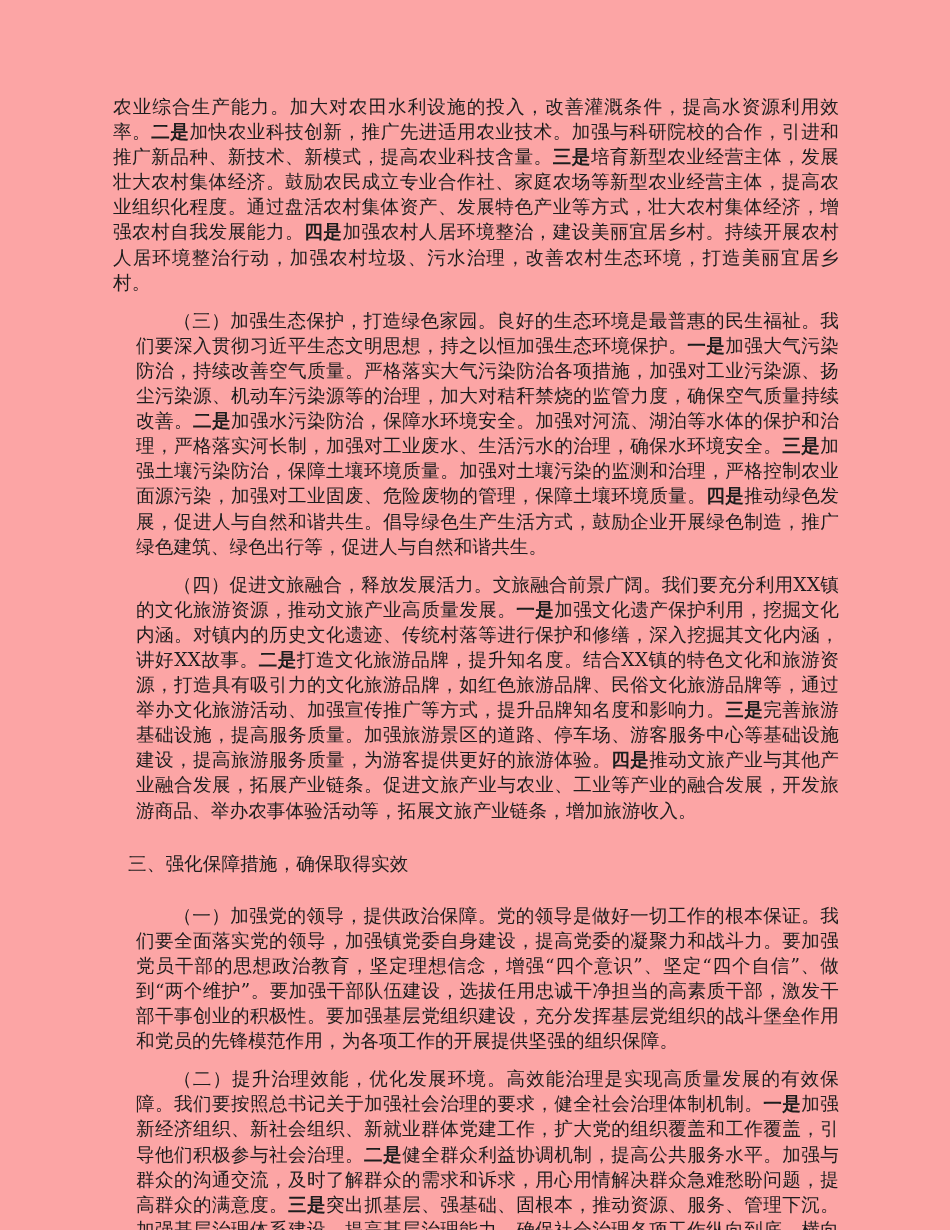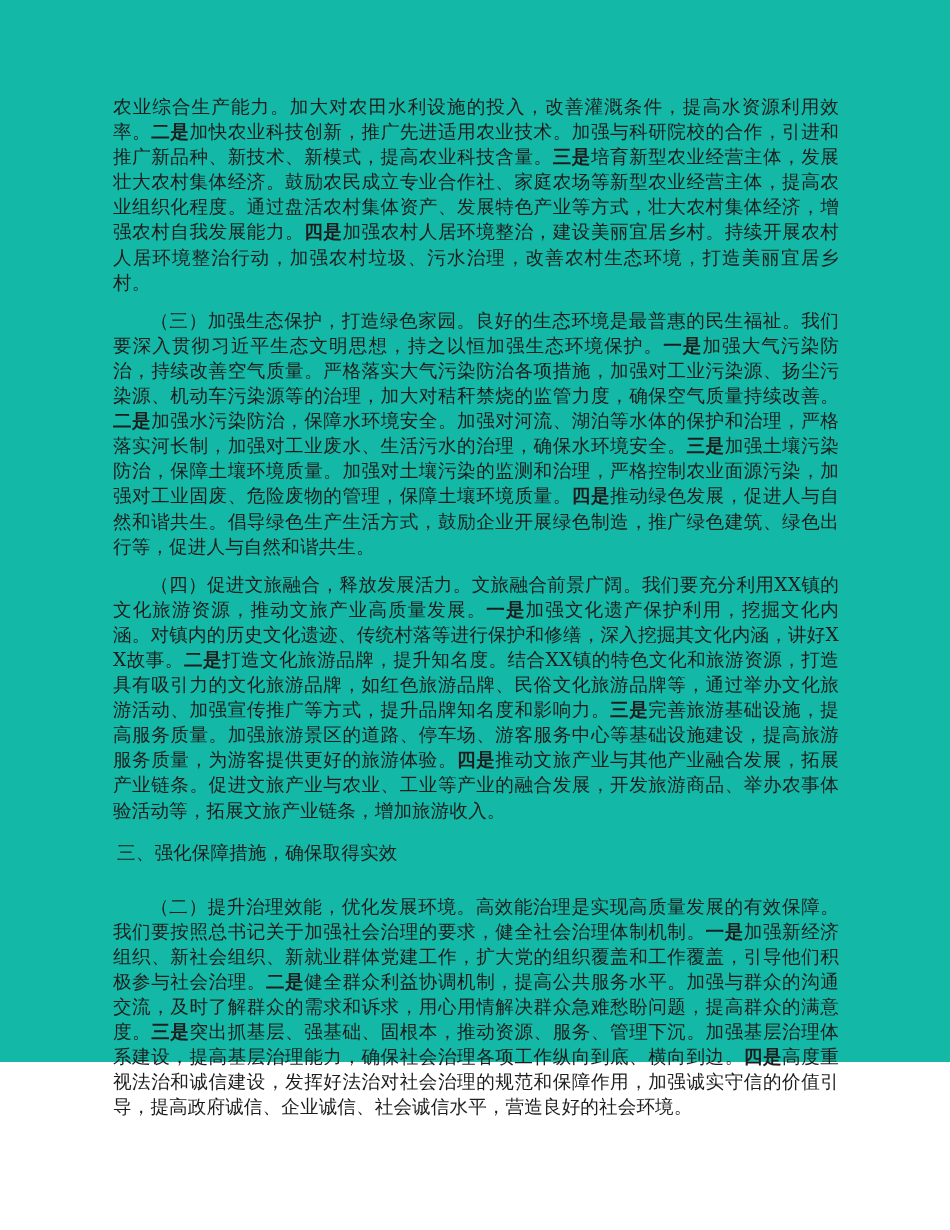--- a/index.html
+++ b/index.html
@@ -12,53 +12,54 @@
     height: 1230px;
     font-family: "DejaVu Serif", "Liberation Serif", serif;
     color: #1a1a1a;
     overflow: hidden;
   }
   #page {
     position: absolute;
     left: 0;
     top: 0;
     width: 950px;
-    height: 1062px;
-    background: #14b8a6;
+    height: 1230px;
+    background: #fca5a5;
   }
   #content {
     position: absolute;
     left: 113px;
     top: 94px;
     width: 726px;
   }
   .para {
     margin: 0;
     font-size: 18.6px;
     line-height: 25.1px;
     text-align: justify;
     text-justify: inter-ideograph;
     letter-spacing: 0.1px;
     word-break: break-all;
     color: #1d1d1d;
   }
   .para.indent {
     text-indent: 2em;
+    margin-left: 23px;
   }
   .para.flush {
     text-indent: 0;
   }
   .gap {
     height: 13px;
   }
   .gap-sm {
     height: 12px;
   }
   .heading {
-    margin: 4px;
+    margin: 15px;
     font-size: 18.6px;
     line-height: 25.1px;
     font-weight: normal;
     text-indent: 0;
     text-align: left;
     letter-spacing: 0.1px;
     color: #1d1d1d;
   }
   b, .b {
     font-weight: bold;
@@ -79,18 +80,19 @@
 
     <p class="para indent"><span>（三）加强生态保护，打造绿色家园。良好的生态环境是最普惠的民生福祉。我们要深入贯彻习近平生态文明思想，持之以恒加强生态环境保护。</span><span class="b">一是</span><span>加强大气污染防治，持续改善空气质量。严格落实大气污染防治各项措施，加强对工业污染源、扬尘污染源、机动车污染源等的治理，加大对秸秆禁烧的监管力度，确保空气质量持续改善。</span><span class="b">二是</span><span>加强水污染防治，保障水环境安全。加强对河流、湖泊等水体的保护和治理，严格落实河长制，加强对工业废水、生活污水的治理，确保水环境安全。</span><span class="b">三是</span><span>加强土壤污染防治，保障土壤环境质量。加强对土壤污染的监测和治理，严格控制农业面源污染，加强对工业固废、危险废物的管理，保障土壤环境质量。</span><span class="b">四是</span><span>推动绿色发展，促进人与自然和谐共生。倡导绿色生产生活方式，鼓励企业开展绿色制造，推广绿色建筑、绿色出行等，促进人与自然和谐共生。</span></p>
     <div class="gap"></div>
 
     <p class="para indent"><span>（四）促进文旅融合，释放发展活力。文旅融合前景广阔。我们要充分利用</span><span class="lat">XX</span><span>镇的文化旅游资源，推动文旅产业高质量发展。</span><span class="b">一是</span><span>加强文化遗产保护利用，挖掘文化内涵。对镇内的历史文化遗迹、传统村落等进行保护和修缮，深入挖掘其文化内涵，讲好</span><span class="lat">XX</span><span>故事。</span><span class="b">二是</span><span>打造文化旅游品牌，提升知名度。结合</span><span class="lat">XX</span><span>镇的特色文化和旅游资源，打造具有吸引力的文化旅游品牌，如红色旅游品牌、民俗文化旅游品牌等，通过举办文化旅游活动、加强宣传推广等方式，提升品牌知名度和影响力。</span><span class="b">三是</span><span>完善旅游基础设施，提高服务质量。加强旅游景区的道路、停车场、游客服务中心等基础设施建设，提高旅游服务质量，为游客提供更好的旅游体验。</span><span class="b">四是</span><span>推动文旅产业与其他产业融合发展，拓展产业链条。促进文旅产业与农业、工业等产业的融合发展，开发旅游商品、举办农事体验活动等，拓展文旅产业链条，增加旅游收入。</span></p>
     <div class="gap"></div>
 
     <h2 class="heading">三、强化保障措施，确保取得实效</h2>
     <div class="gap-sm"></div>
 
+    <p class="para indent"><span>（一）加强党的领导，提供政治保障。党的领导是做好一切工作的根本保证。我们要全面落实党的领导，加强镇党委自身建设，提高党委的凝聚力和战斗力。要加强党员干部的思想政治教育，坚定理想信念，增强“四个意识”、坚定“四个自信”、做到“两个维护”。要加强干部队伍建设，选拔任用忠诚干净担当的高素质干部，激发干部干事创业的积极性。要加强基层党组织建设，充分发挥基层党组织的战斗堡垒作用和党员的先锋模范作用，为各项工作的开展提供坚强的组织保障。</span></p>
     <div class="gap"></div>
 
     <p class="para indent"><span>（二）提升治理效能，优化发展环境。高效能治理是实现高质量发展的有效保障。我们要按照总书记关于加强社会治理的要求，健全社会治理体制机制。</span><span class="b">一是</span><span>加强新经济组织、新社会组织、新就业群体党建工作，扩大党的组织覆盖和工作覆盖，引导他们积极参与社会治理。</span><span class="b">二是</span><span>健全群众利益协调机制，提高公共服务水平。加强与群众的沟通交流，及时了解群众的需求和诉求，用心用情解决群众急难愁盼问题，提高群众的满意度。</span><span class="b">三是</span><span>突出抓基层、强基础、固根本，推动资源、服务、管理下沉。加强基层治理体系建设，提高基层治理能力，确保社会治理各项工作纵向到底、横向到边。</span><span class="b">四是</span><span>高度重视法治和诚信建设，发挥好法治对社会治理的规范和保障作用，加强诚实守信的价值引导，提高政府诚信、企业诚信、社会诚信水平，营造良好的社会环境。</span></p>
 
   </div>
 </div>
 
 </body></html>

